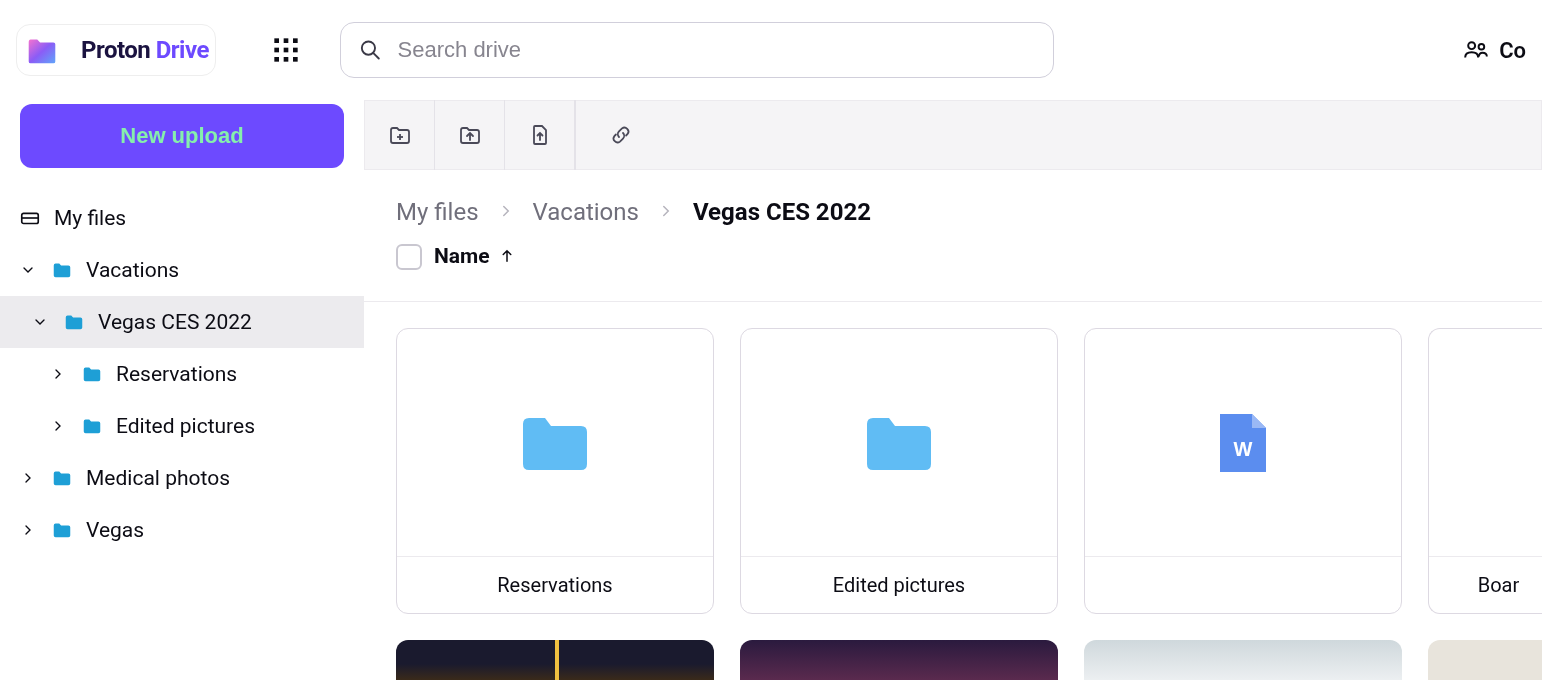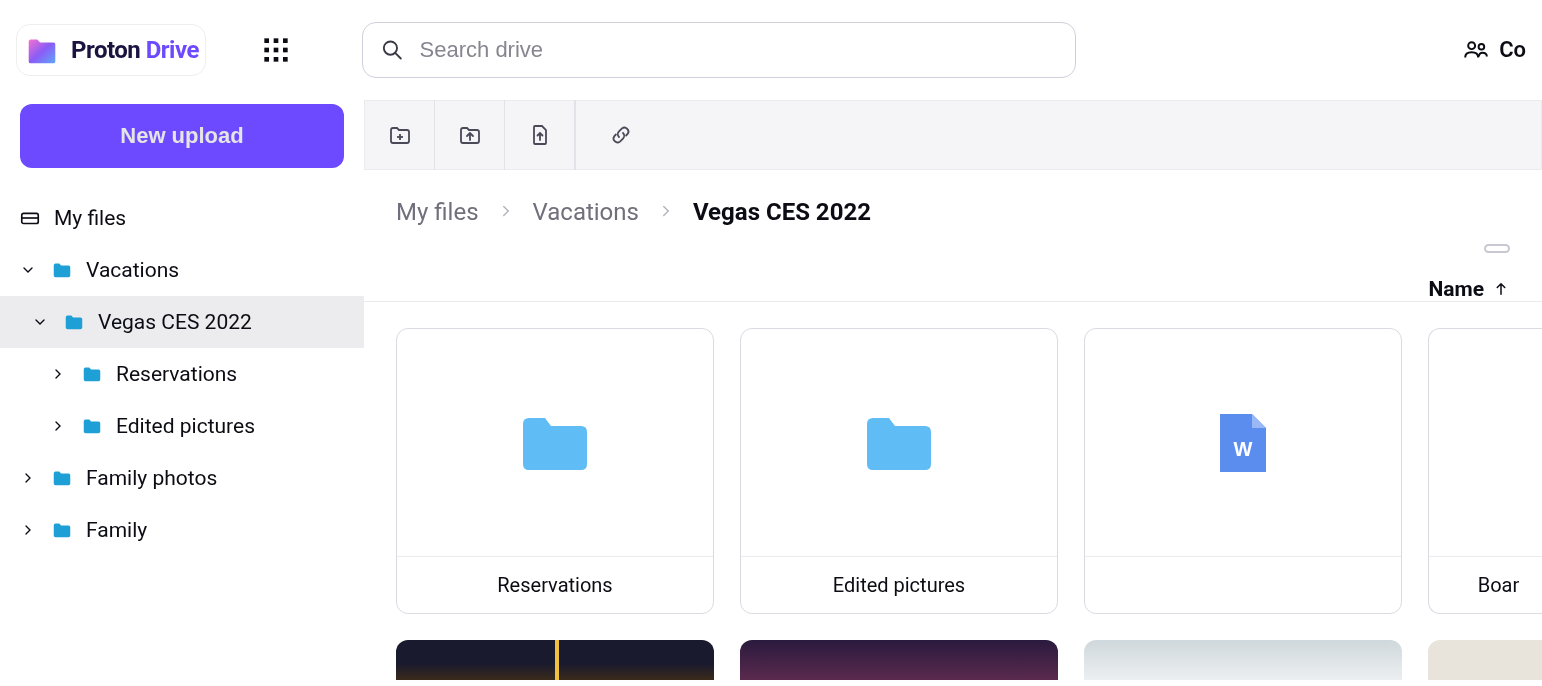--- a/index.html
+++ b/index.html
@@ -15,21 +15,21 @@
   .topbar {
     display: flex;
     align-items: center;
     height: 100px;
     padding: 0 16px;
     gap: 16px;
   }
   .logo {
     display: flex;
     align-items: center;
-    gap: 10px;
+    gap: 20px;
     padding: 6px;
     border: 1px solid #eee;
     border-radius: 14px;
     background: #fff;
   }
   .logo-icon {
     width: 38px; height: 38px;
     border-radius: 6px;
     display: flex; align-items: center; justify-content: center;
   }
@@ -48,48 +48,47 @@
   }
   .search {
     width: 714px;
     height: 56px;
     border: 1.5px solid #d1cfdb;
     border-radius: 14px;
     display: flex;
     align-items: center;
     padding: 0 18px;
     gap: 16px;
-    margin-left: 32px;
   }
   .search input {
     border: none;
     outline: none;
     font-size: 22px;
     color: #6e6d7a;
     width: 100%;
   }
   .search input::placeholder { color: #87858f; }
   .co-btn {
     margin-left: auto;
-    display: flex; gap: 10px;
+    display: flex; align-items: center; gap: 10px;
     font-size: 22px; font-weight: 600;
     cursor: pointer;
   }
   .main { display: flex; flex: 1; min-height: 0; }
   .sidebar {
     width: 364px;
     flex-shrink: 0;
     display: flex; flex-direction: column;
     padding: 4px 0;
   }
   .new-upload {
     margin: 0 20px 24px 20px;
     height: 64px;
     background: #6d4aff;
-    color: #e5e5e5;
+    color: #86efac;
     border: none;
     border-radius: 12px;
     font-size: 22px;
     font-weight: 600;
     cursor: pointer;
   }
   .nav-item {
     display: flex;
     align-items: center;
     height: 52px;
@@ -136,26 +135,25 @@
     align-items: center;
     gap: 18px;
     padding: 28px 32px 18px 32px;
     font-size: 24px;
   }
   .crumb { color: #706f7b; cursor: pointer; }
   .crumb.current { color: #0c0c14; font-weight: 700; cursor: default; }
   .crumb-sep { color: #b6b4bd; }
   .list-header {
     display: flex;
-    align-items: flex-end;
+    align-items: flex-start;
     height: 58px;
     padding: 0 32px;
     border-bottom: 1px solid #eceaee;
-    gap: 24px;
-    flex-direction: column;
+    gap: 12px;
   }
   .checkbox {
     width: 26px; height: 26px;
     border: 2px solid #c9c7d0;
     border-radius: 6px;
     cursor: pointer;
   }
   .col-name {
     font-size: 21px;
     font-weight: 700;
@@ -330,36 +328,36 @@
         <span class="nav-caret">
           <svg viewBox="0 0 24 24" width="16" height="16">
               <path d="M9 6l6 6-6 6" fill="none" stroke="#0c0c14" stroke-width="2" stroke-linecap="round"></path>
             </svg>
         </span>
         <span class="nav-icon">
           <svg viewBox="0 0 24 24" width="22" height="22">
               <path d="M3 7 L3 18 Q3 20 5 20 L19 20 Q21 20 21 18 L21 9 Q21 7 19 7 L11 7 L9 5 L5 5 Q3 5 3 7 Z" fill="#1e9fd6"></path>
             </svg>
         </span>
-        <span>Family photos</span>
+        <span>Medical photos</span>
       </div>
 
 
       <div class="nav-item">
         <span class="nav-caret">
           <svg viewBox="0 0 24 24" width="16" height="16">
               <path d="M9 6l6 6-6 6" fill="none" stroke="#0c0c14" stroke-width="2" stroke-linecap="round"></path>
             </svg>
         </span>
         <span class="nav-icon">
           <svg viewBox="0 0 24 24" width="22" height="22">
               <path d="M3 7 L3 18 Q3 20 5 20 L19 20 Q21 20 21 18 L21 9 Q21 7 19 7 L11 7 L9 5 L5 5 Q3 5 3 7 Z" fill="#1e9fd6"></path>
             </svg>
         </span>
-        <span>Family</span>
+        <span>Vegas</span>
       </div>
 
     </aside>
 
     <section class="content">
       <div class="toolbar">
         <div class="tb-btn">
           <svg viewBox="0 0 24 24" width="24" height="24">
             <path d="M3 7 L3 18 Q3 20 5 20 L19 20 Q21 20 21 18 L21 9 Q21 7 19 7 L11 7 L9 5 L5 5 Q3 5 3 7 Z" fill="none" stroke="#4a4958" stroke-width="1.8"></path>
             <line x1="12" y1="11" x2="12" y2="17" stroke="#4a4958" stroke-width="1.8"></line>

